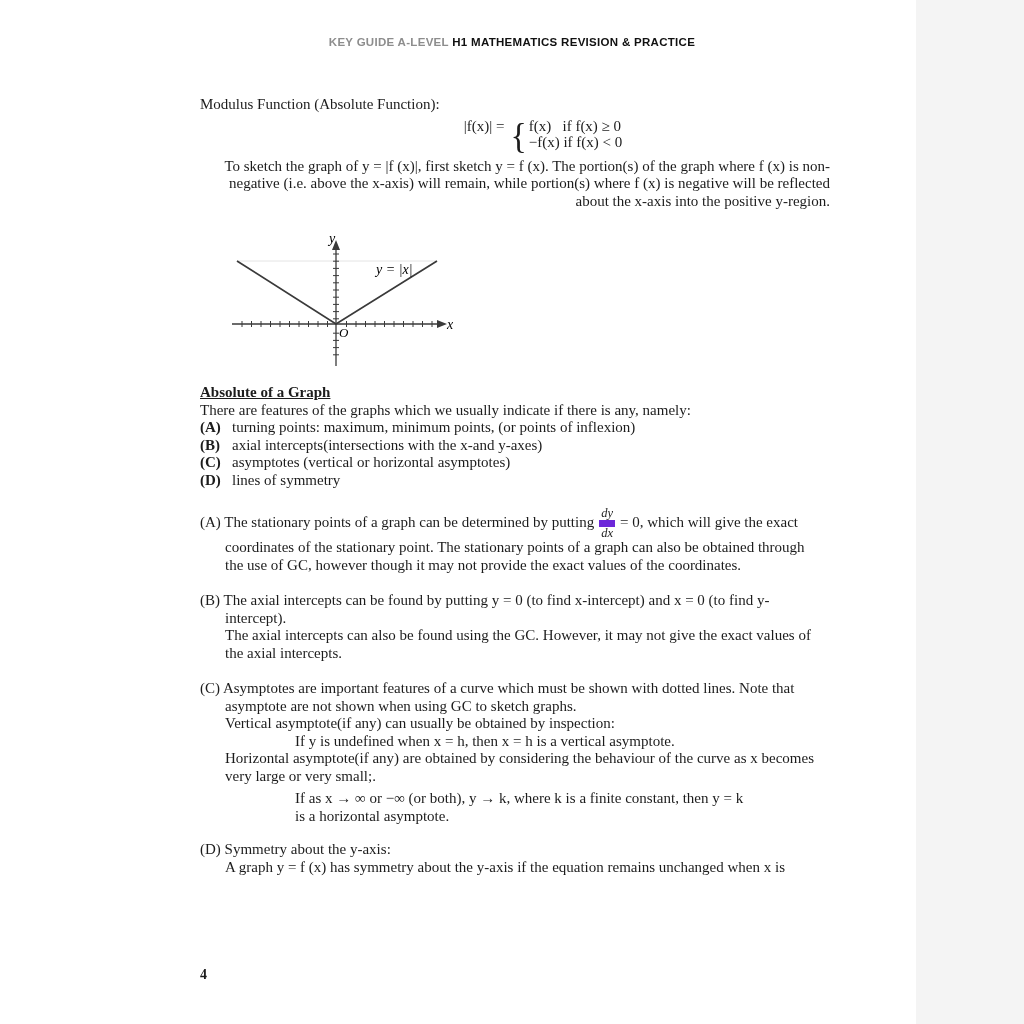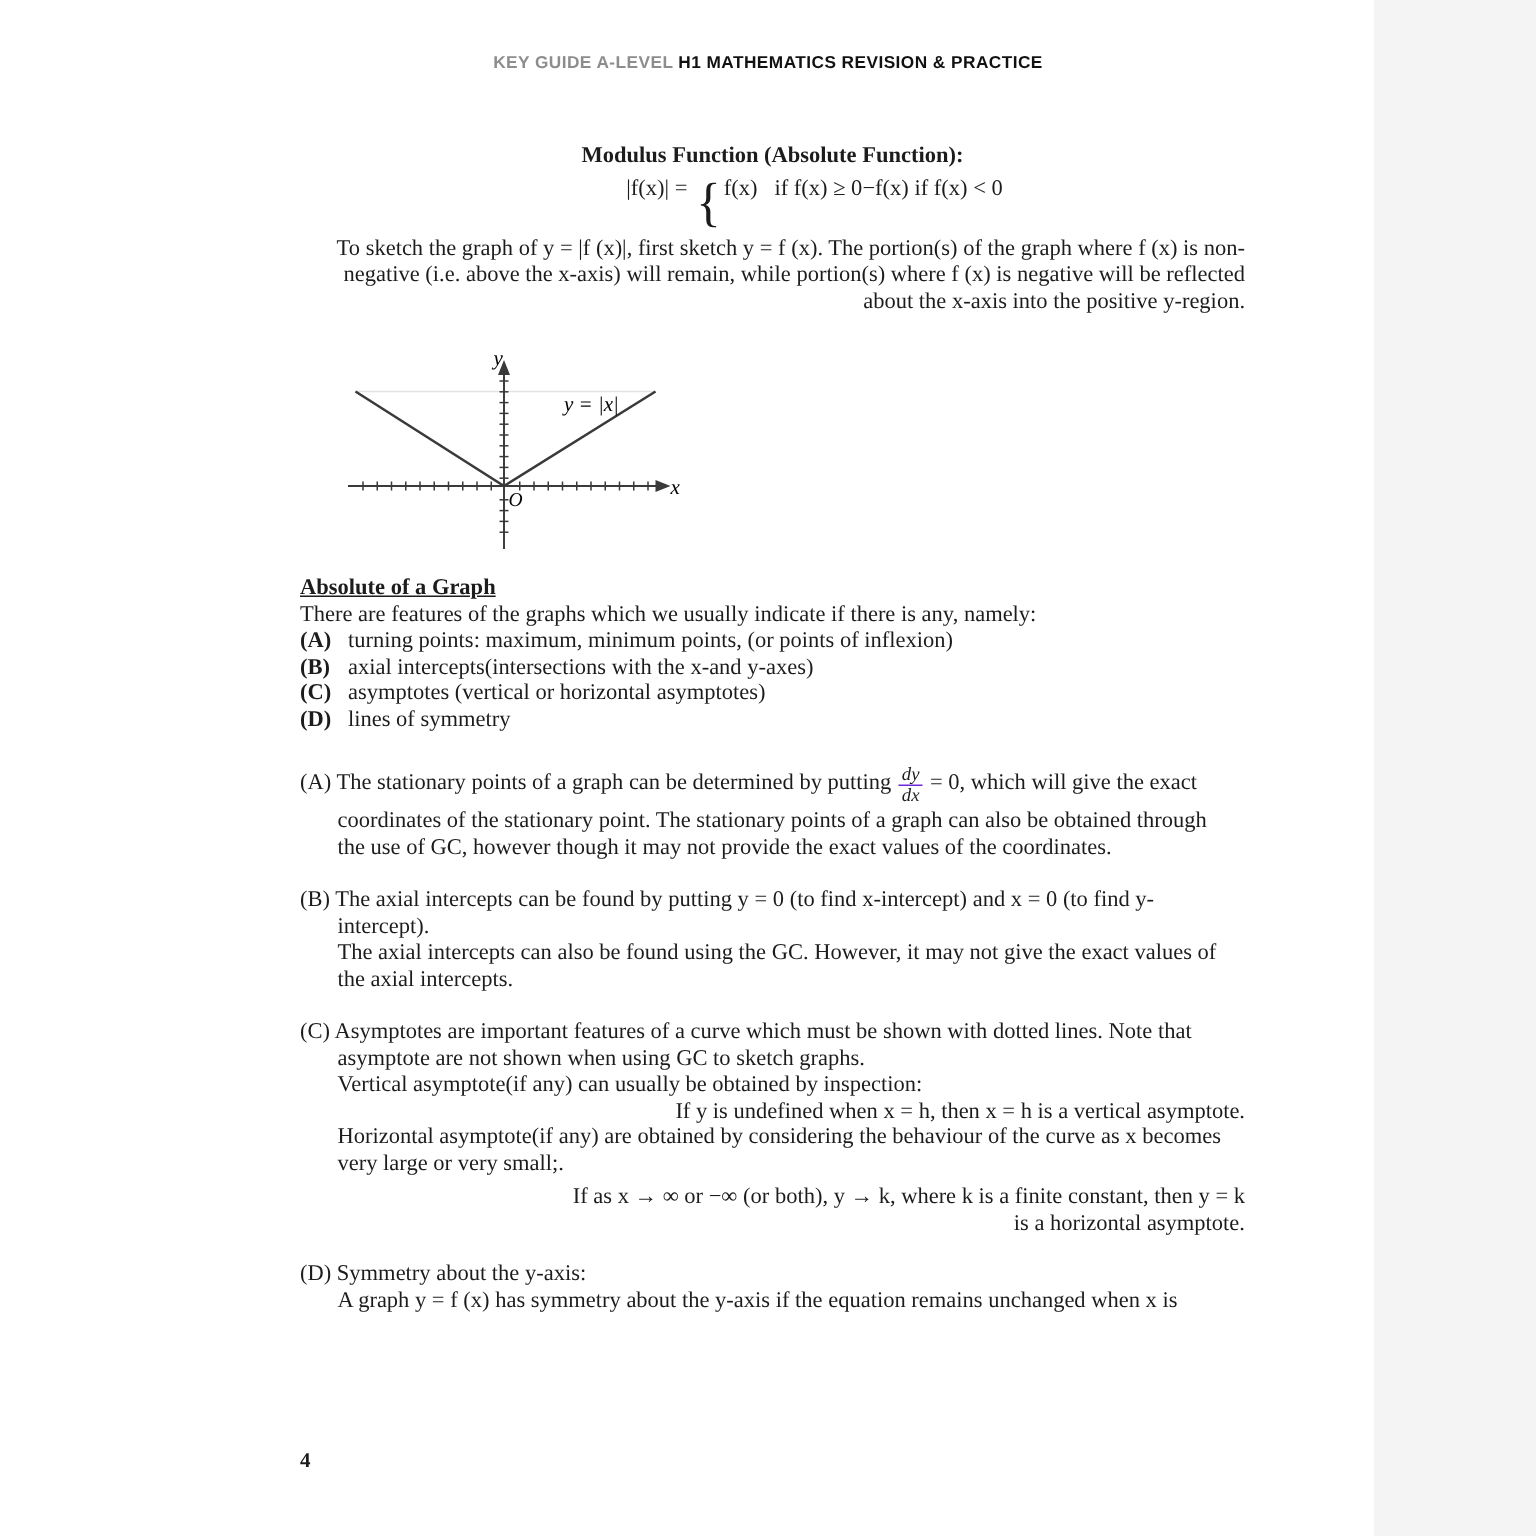--- a/index.html
+++ b/index.html
@@ -13,51 +13,51 @@
     position:absolute; top:36px; left:0; width:1024px; text-align:center;
     font-family:"Liberation Sans", sans-serif; font-size:11.5px; letter-spacing:.3px;
   }
   .header .brand { color:#8d8d8d; font-weight:700; }
   .header .title { color:#111; font-weight:700; }
   .content {
     position:absolute; left:200px; top:96px; width:630px;
     font-size:15px; line-height:17.5px;
   }
   .preline { white-space:pre-line; }
-  .heading { font-weight:700;text-align:center; }
+  .heading { font-weight:400; }
   .heading-underline { font-weight:700; text-decoration:underline; display:inline-block; }
 
   
   .formula {
     display:flex; justify-content:center; align-items:flex-start;
     margin-top:4px; transform:translateX(28px); height:36px;
   }
   .formula .lhs { white-space:pre; margin-right:6px; }
   .formula .brace { font-size:34px; font-weight:400; line-height:36px; margin-right:2px; transform:scaleY(1.05); }
-  .cases { display:flex; flex-direction:row; line-height:16px; }
+  .cases { display:flex; flex-direction:column; line-height:16px; }
   .cases span { white-space:pre; }
 
   
   .graph-wrap { position:relative; height:140px; margin-top:22px; }
   .graph-wrap svg { position:absolute; left:18px; top:0; }
   .graph-label { font-style:italic; font-family:"Liberation Serif", serif; }
 
   
   .feat-item { display:flex; }
   .feat-item .marker { font-weight:700; width:32px; flex:0 0 32px; }
 
   
   .detail { margin-top:18px; }
   .hang { padding-left:25px; text-indent:-25px; }
   .ind25 { padding-left:25px; }
-  .ind95 { padding-left:95px;text-align:right; }
+  .ind95 { padding-left:95px; }
   .a-line1 { display:flex; align-items:center; height:32px; white-space:pre; }
   .frac { display:inline-flex; flex-direction:column; align-items:center;
           font-size:12.5px; line-height:13px; font-style:italic; margin:0 5px; }
-  .frac .num { border-bottom:1px solid #6d28d9; padding:0 2px; }
+  .frac .num { border-bottom:7px solid #6d28d9; padding:0 2px; }
   .page-number { position:absolute; left:200px; top:967px; font-size:14px; font-weight:700; }
 </style>
 </head>
 <body>
 
 <div class="page">
 
   <div class="header">
     <span class="brand">KEY GUIDE A-LEVEL</span><span class="title"> H1 MATHEMATICS REVISION &amp; PRACTICE</span>
   </div>

